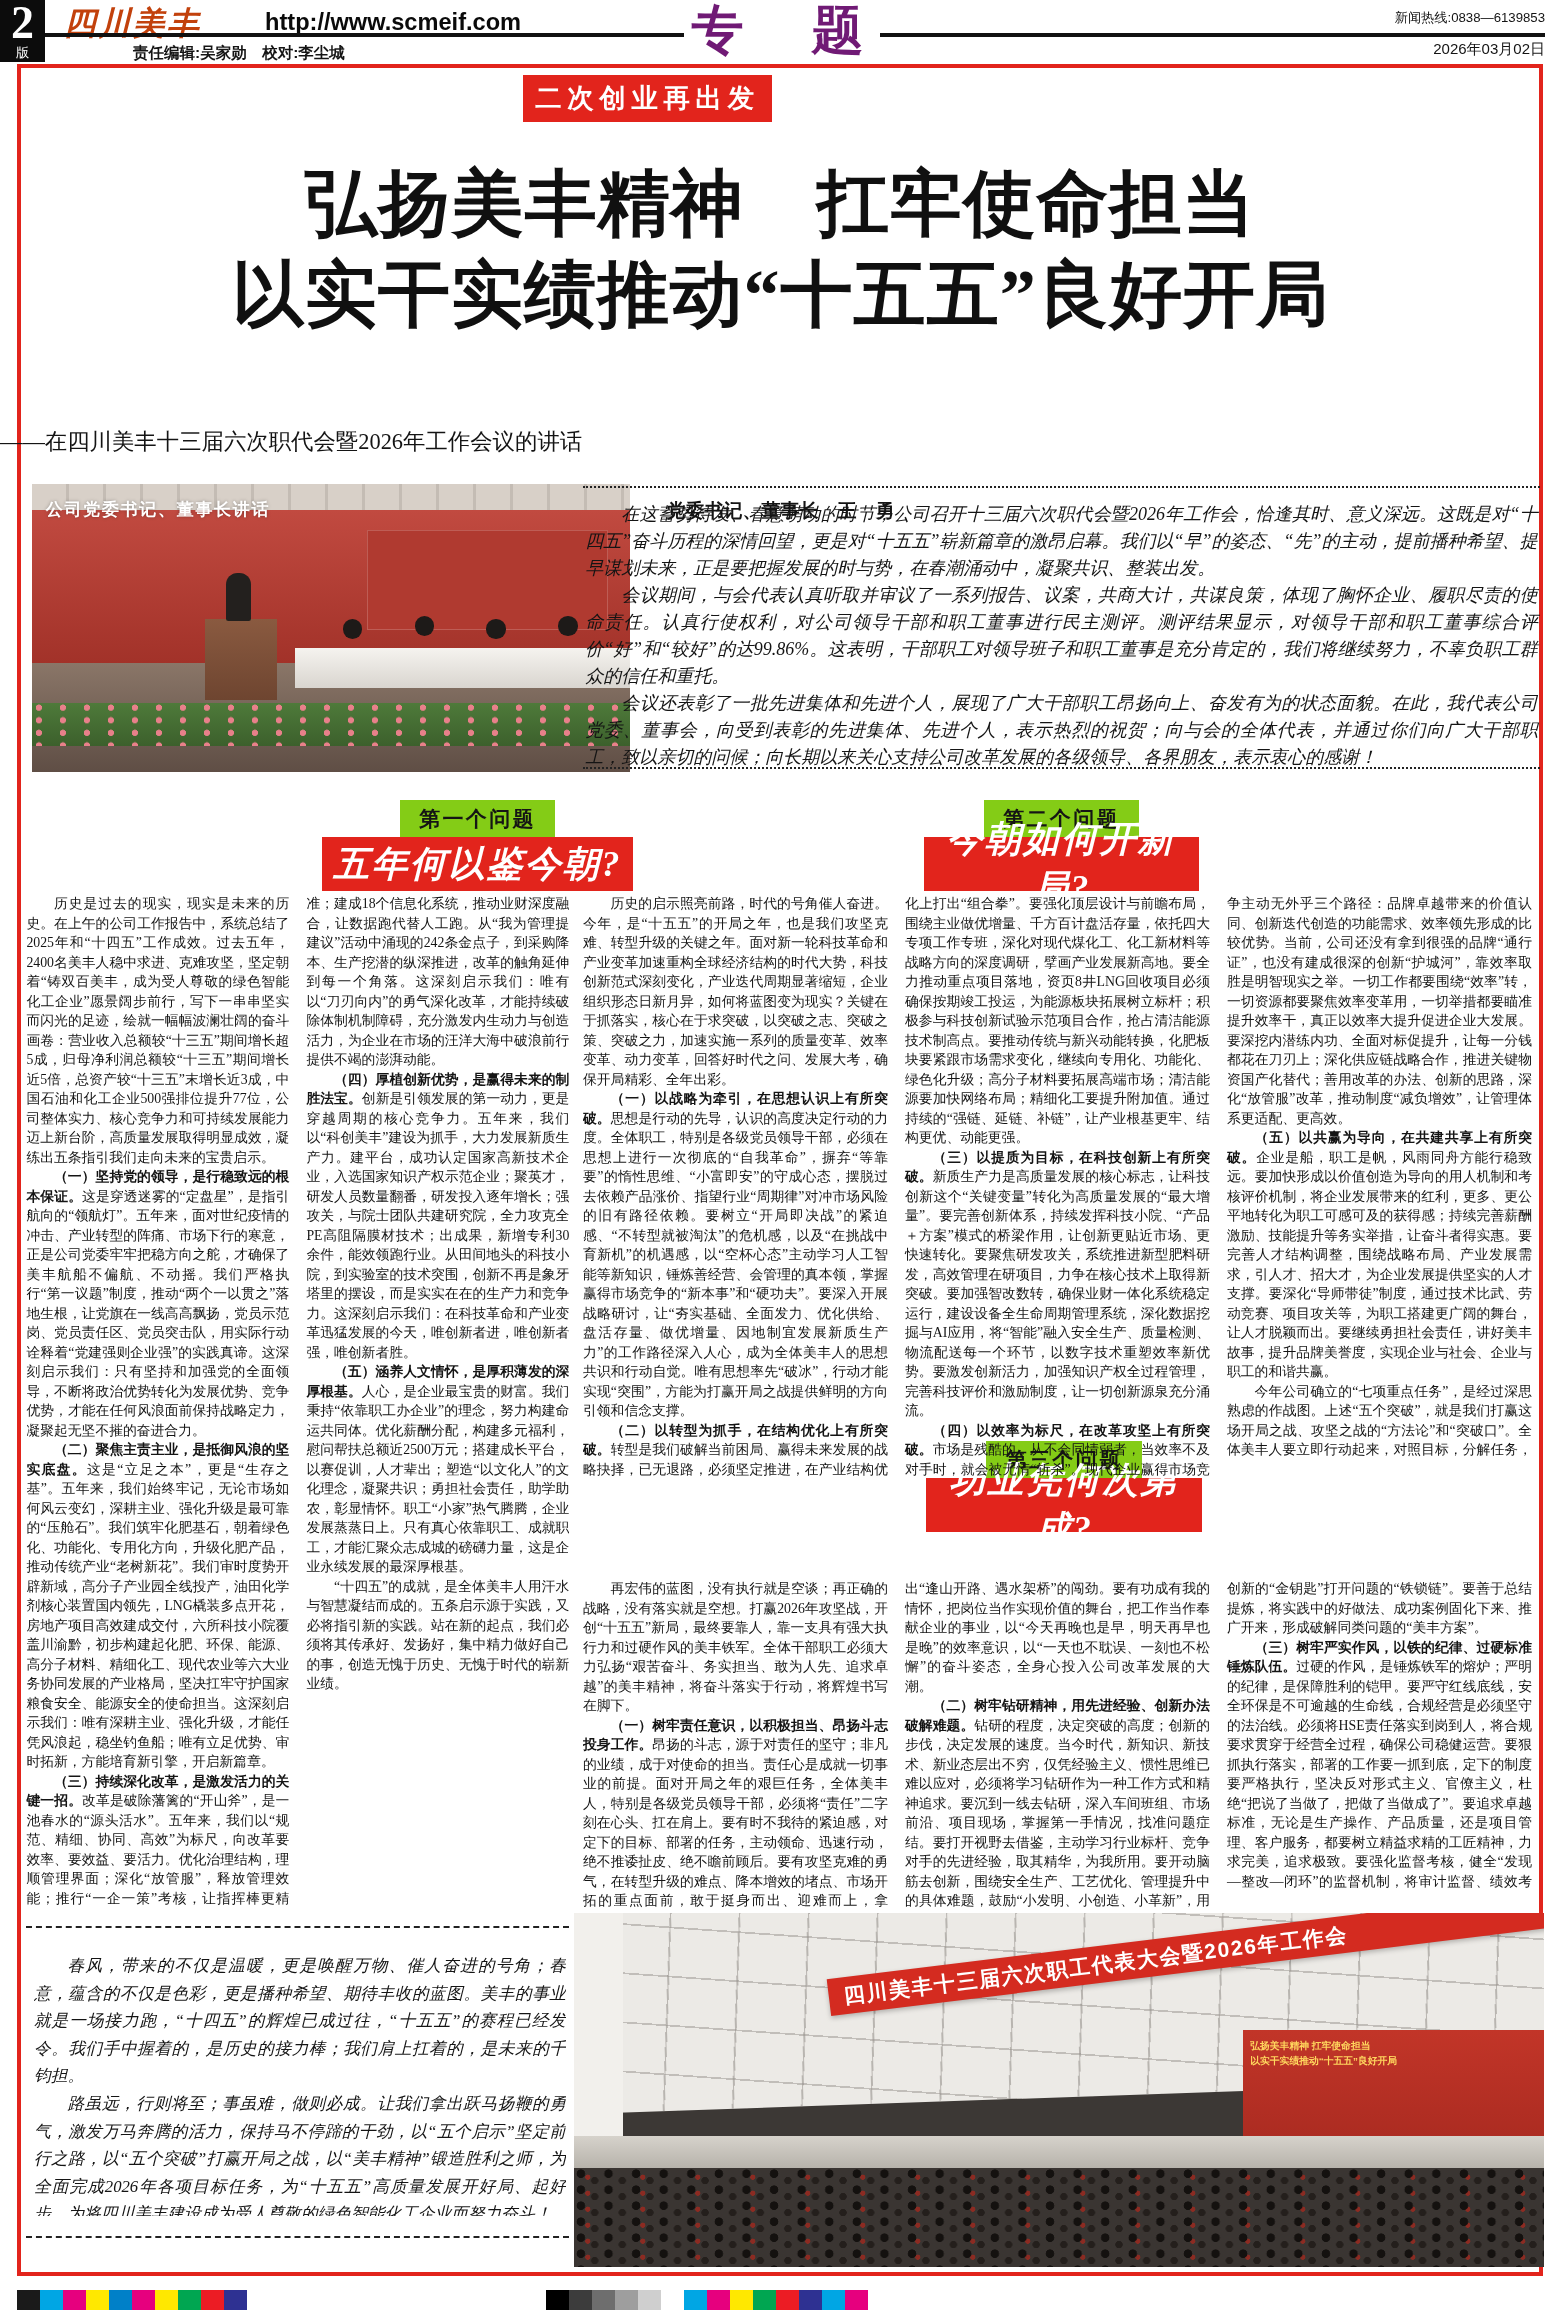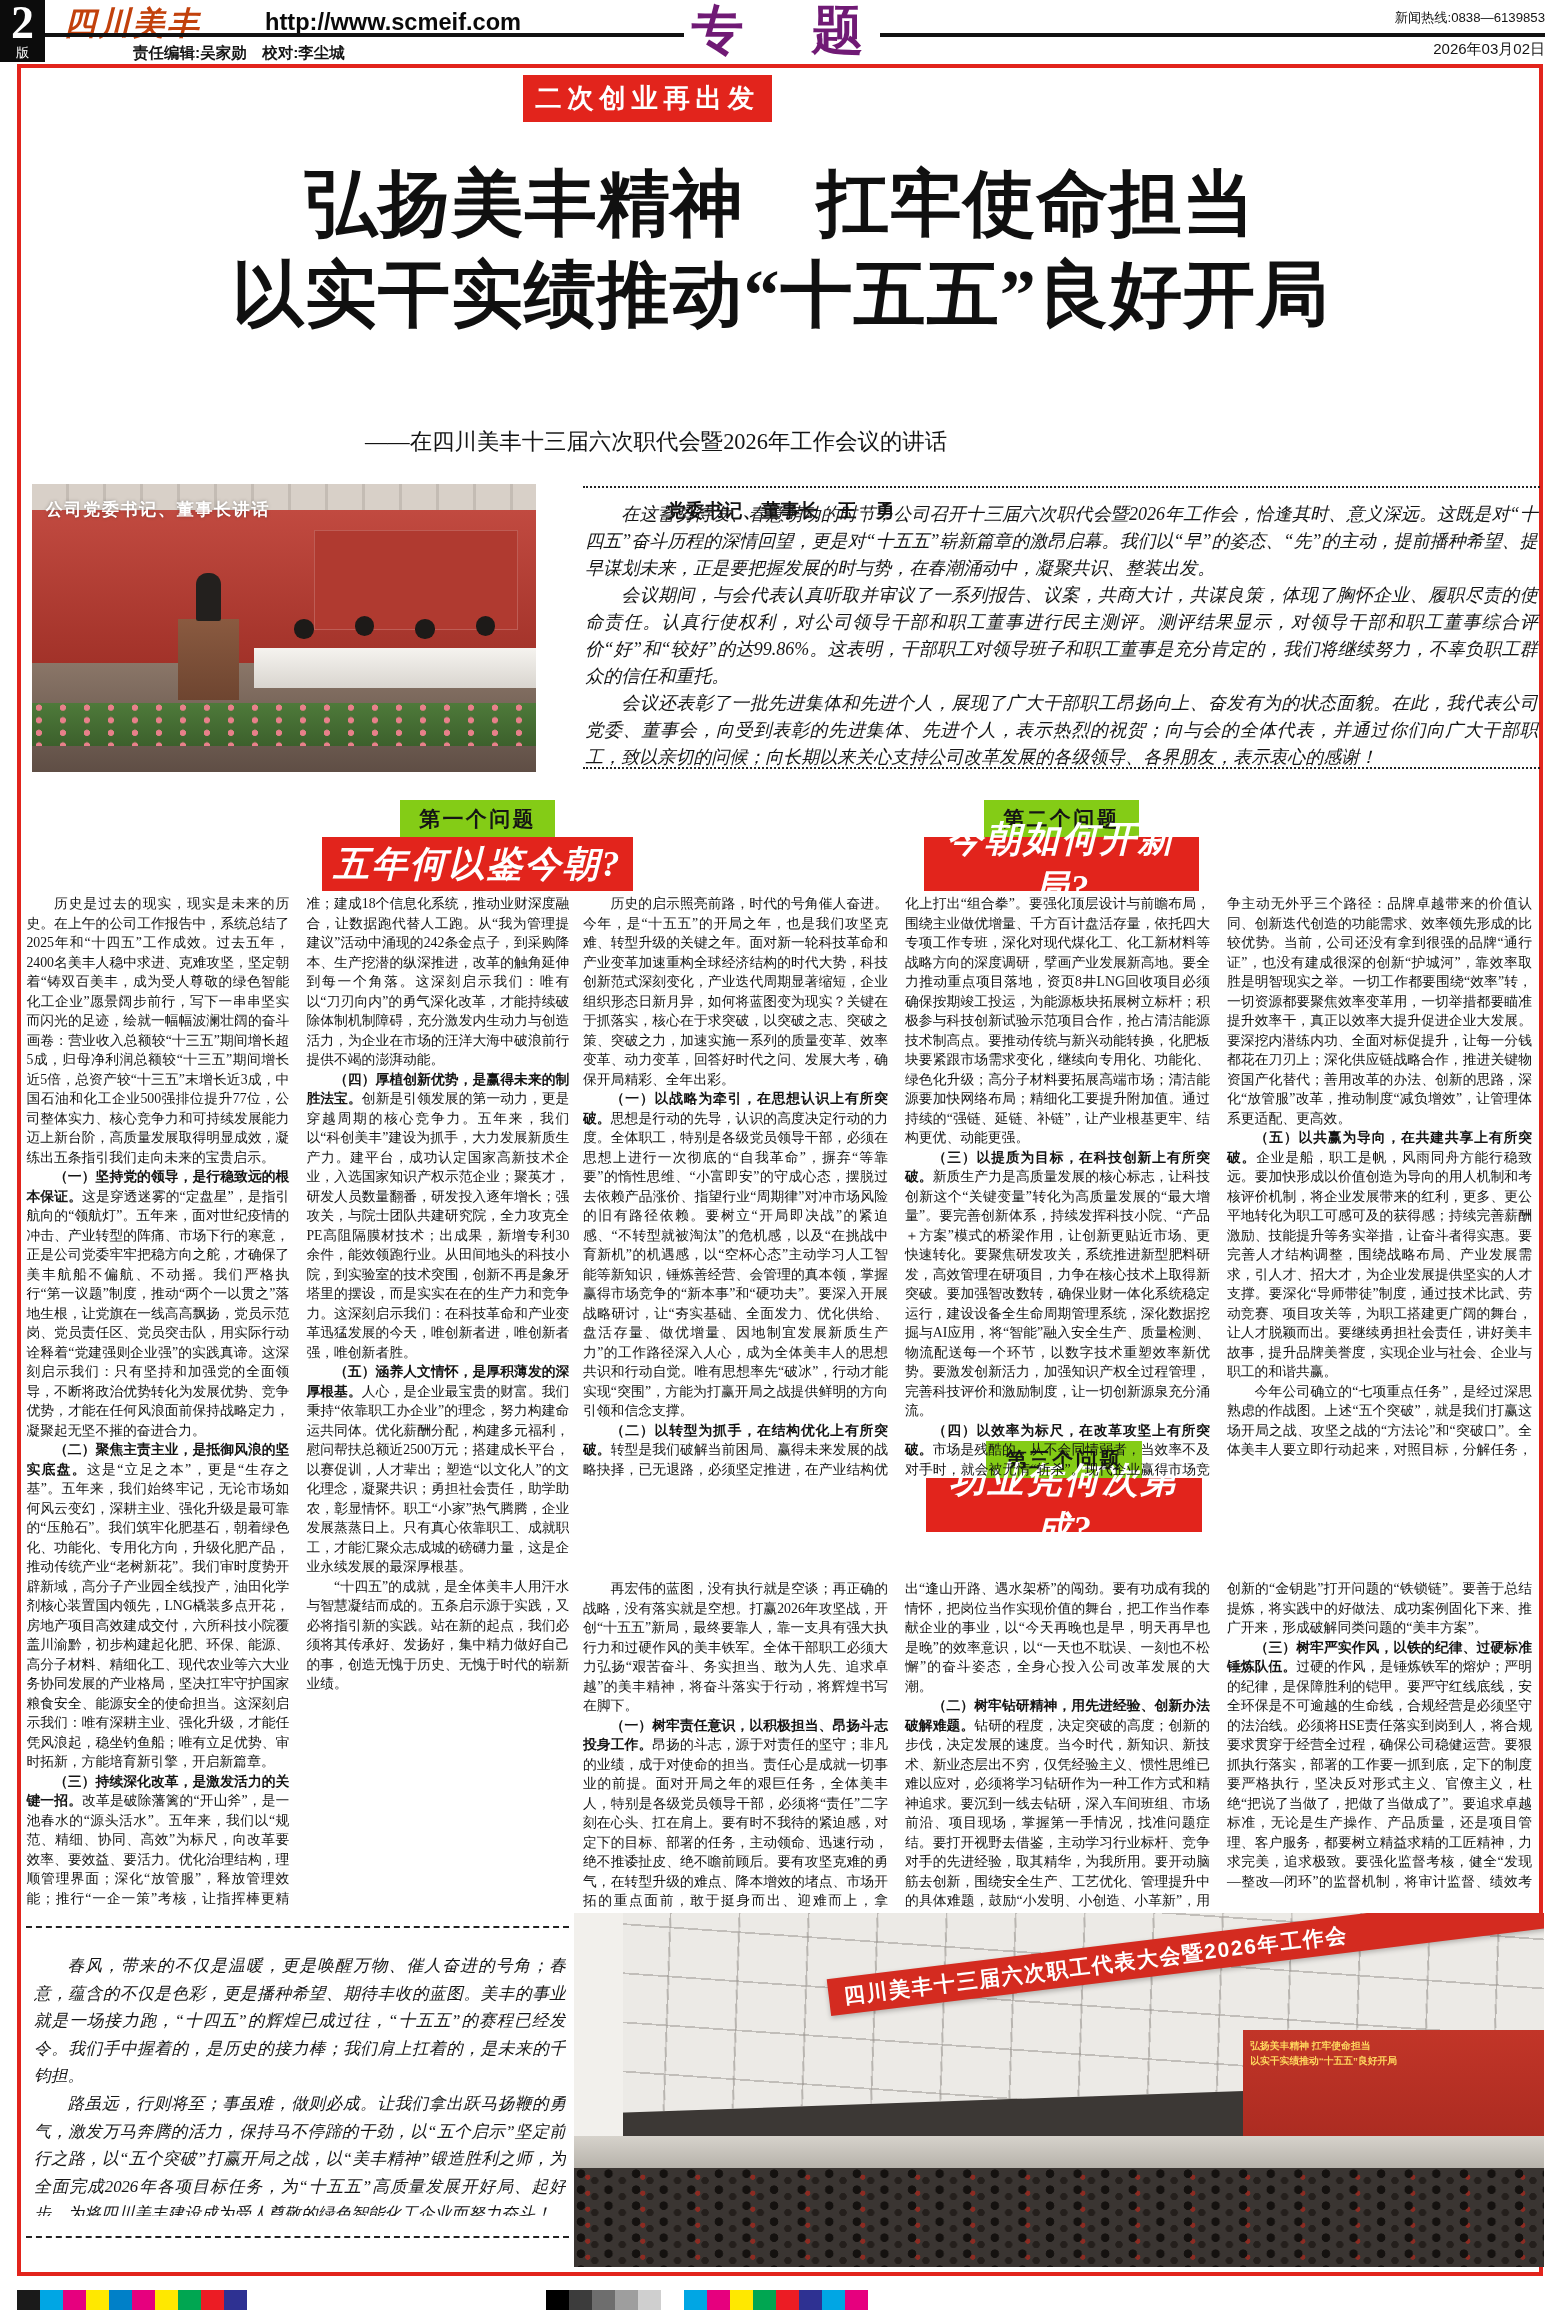--- a/index.html
+++ b/index.html
@@ -24,32 +24,32 @@
 
   
   .frame{left:17px;top:64px;width:1518px;height:2204px;border:4px solid #e2241c;}
 
   
   .badge{left:523px;top:75px;width:249px;height:47px;background:#e2241c;color:#fff;
          font-family:"Liberation Sans",sans-serif;font-weight:bold;font-size:26.4px;letter-spacing:5.7px;
          display:flex;align-items:center;justify-content:center;}
   .h1{left:0;top:156px;width:1561px;text-align:center;font-size:72px;font-weight:900;letter-spacing:1.1px;color:#101010;}
   .h2{left:0;top:247px;width:1561px;text-align:center;font-size:72px;font-weight:900;letter-spacing:1.1px;color:#101010;}
-  .subtitle{left:0;top:426px;width:1312px;text-align:center;font-size:22.4px;}
+  .subtitle{left:0;top:426px;width:1312px;font-size:22.4px;}
   .byline{left:0;top:498px;width:1561px;text-align:center;font-size:19px;font-weight:bold;
           font-family:"Liberation Sans",sans-serif;}
 
   
   .intro{left:583px;top:486px;width:957px;height:283px;box-sizing:border-box;
          border-top:2.9px dotted #222;border-bottom:2.9px dotted #222;padding:12.6px 2.3px 5.7px 2.3px;
          font-size:18px;line-height:27px;font-style:italic;text-align:justify;overflow:hidden;}
   .intro p{margin:0;text-indent:2em;}
 
   
-  .photo1{left:32px;top:484px;width:504px;height:288px;overflow:hidden;background:#0369a1;}
+  .photo1{left:32px;top:484px;width:598px;height:288px;overflow:hidden;background:#0369a1;}
   .p1-ceiling{left:0;top:0;width:100%;height:9%;background:repeating-linear-gradient(90deg,#d8d0c8 0 34px,#c4bcb4 34px 37px);}
   .p1-back{left:0;top:9%;width:100%;height:53%;background:linear-gradient(180deg,#c14a40,#a23229);}
   .p1-screen{left:56%;top:16%;width:40%;height:34%;background:#b03a30;border:1.1px solid rgba(255,255,255,.18);}
   .p1-floor{left:0;top:62%;width:100%;height:38%;background:linear-gradient(180deg,#8a7668,#5f4e45);}
   .p1-table{left:44%;top:57%;width:56%;height:14%;background:linear-gradient(180deg,#f5f3ef,#d9d5cf);}
   .p1-podium{left:29%;top:47%;width:12%;height:28%;background:linear-gradient(180deg,#8a5a40,#6e4530);}
   .p1-speaker{left:32.5%;top:31%;width:25px;height:48px;background:#23201e;border-radius:11.5px 11.5px 2.3px 2.3px;}
   .p1-head{width:19.5px;height:19.5px;border-radius:50%;background:#1d1a18;}
   .p1-flowers{left:0;top:76%;width:100%;height:15%;
       background:linear-gradient(180deg,#4e7a3a,#3c602c);}

